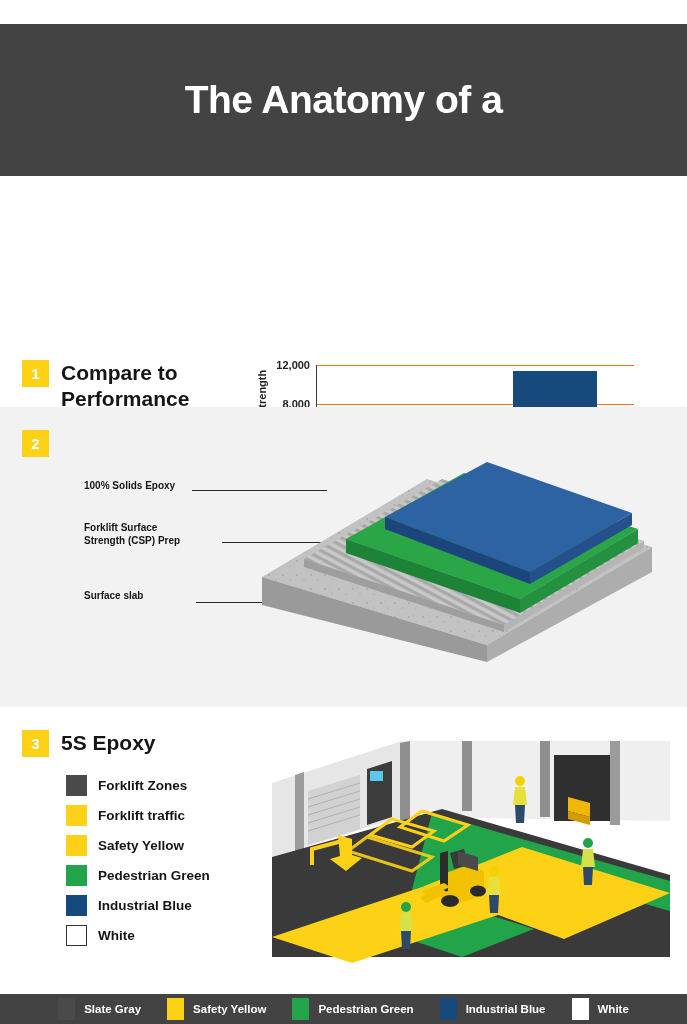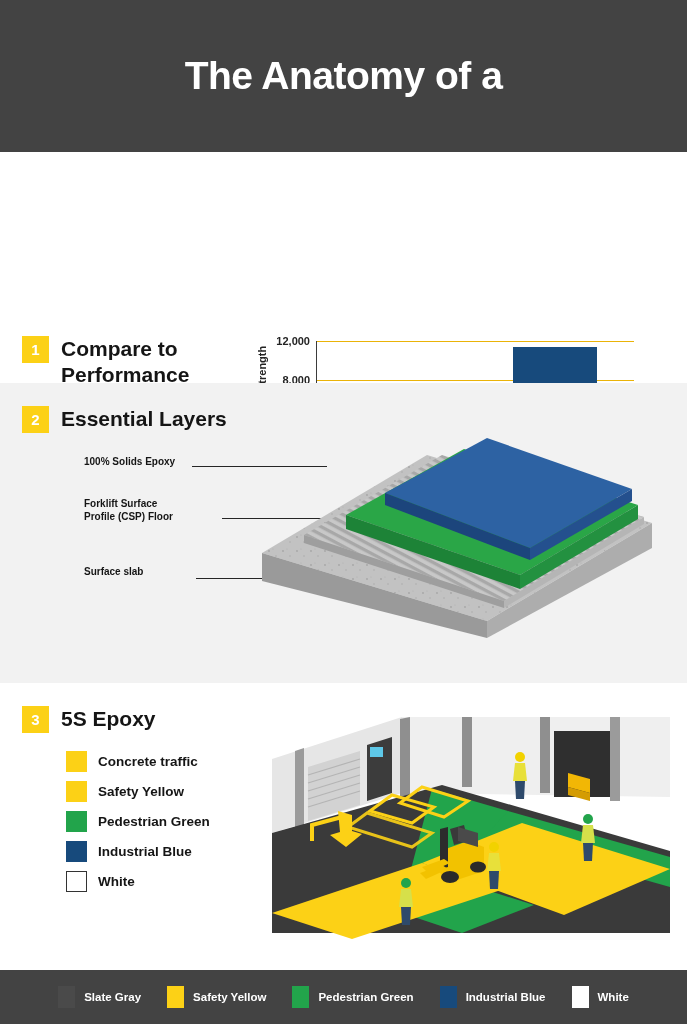--- a/index.html
+++ b/index.html
@@ -13,20 +13,21 @@
   }
   .page { width:687px; height:1024px; display:flex; flex-direction:column; }
 
   
   .header {
     background:#434343;
     height:152px;
     display:flex; flex-direction:column;
     align-items:center; justify-content:center;
     flex:0 0 auto;
+    margin-top:24px;
   }
   .header h1 {
     color:#ffffff;
     font-size:39px;
     line-height:1.12;
     font-weight:bold;
     text-align:center;
     letter-spacing:-0.5px;
   }
 
@@ -57,21 +58,21 @@
     transform:rotate(-90deg); transform-origin:left top;
     font-size:11px; font-weight:bold; color:#232323;
     white-space:nowrap;
   }
   .plot {
     position:absolute; left:58px; top:6px;
     width:318px; height:155px;
     border-left:1.6px solid #3b3b3b;
     border-bottom:1.6px solid #3b3b3b;
   }
-  .gridline { position:absolute; left:0; width:100%; height:1px; background:#eab308; }
+  .gridline { position:absolute; left:0; width:100%; height:1px; background:#f97316; }
   .ytick {
     position:absolute; right:100%; margin-right:7px;
     transform:translateY(-50%);
     font-size:11px; font-weight:bold; color:#232323; white-space:nowrap;
   }
   .bars { position:absolute; left:0; bottom:0; width:100%; height:100%; display:flex; }
   .barcol { flex:1; display:flex; flex-direction:column; justify-content:flex-end; align-items:center; }
   .bar { width:84px; }
   .xlabels { position:absolute; left:58px; top:168px; width:318px; display:flex; }
   .xlab {
@@ -172,28 +173,27 @@
           <span>industrial coating</span>
         </div>
       </div>
     </div>
   </div>
 
   <div class="section sec2">
 
     <div class="sec-head s2-head">
       <div class="badge">2</div>
-      <div class="sec-title" style="max-width:260px">Essential Layers</div>
     </div>
 
     <div class="layer-labels">
       <div class="llab a">100% Solids Epoxy</div>
       <div class="llab b">
         <span>Forklift Surface</span><br>
-        <span>Profile (CSP) Floor</span>
+        <span>Strength (CSP) Prep</span>
       </div>
       <div class="llab c">Surface slab</div>
     </div>
     <div class="leader a"></div>
     <div class="leader b"></div>
     <div class="leader c"></div>
 
     <svg class="iso" width="420" height="245" viewBox="0 0 420 245">
       <defs>
         <pattern id="csp" width="7" height="7" patternUnits="userSpaceOnUse" patternTransform="rotate(118)">
@@ -236,22 +236,26 @@
 
   <div class="section sec3">
 
     <div class="sec-head s3-head">
       <div class="badge">3</div>
       <div class="sec-title">5S Epoxy</div>
     </div>
 
     <div class="legend" id="safety-legend">
         <div class="legend-row">
+          <div class="swatch" style="background: rgb(74, 74, 74); border: 1.5px solid rgb(74, 74, 74);"></div>
+          <div class="legend-label">Forklift Zones</div>
+        </div>
+        <div class="legend-row">
           <div class="swatch" style="background: rgb(252, 209, 22); border: 1.5px solid rgb(252, 209, 22);"></div>
-          <div class="legend-label">Concrete traffic</div>
+          <div class="legend-label">Forklift traffic</div>
         </div>
         <div class="legend-row">
           <div class="swatch" style="background: rgb(252, 209, 22); border: 1.5px solid rgb(252, 209, 22);"></div>
           <div class="legend-label">Safety Yellow</div>
         </div>
         <div class="legend-row">
           <div class="swatch" style="background: rgb(34, 164, 75); border: 1.5px solid rgb(34, 164, 75);"></div>
           <div class="legend-label">Pedestrian Green</div>
         </div>
         <div class="legend-row">

